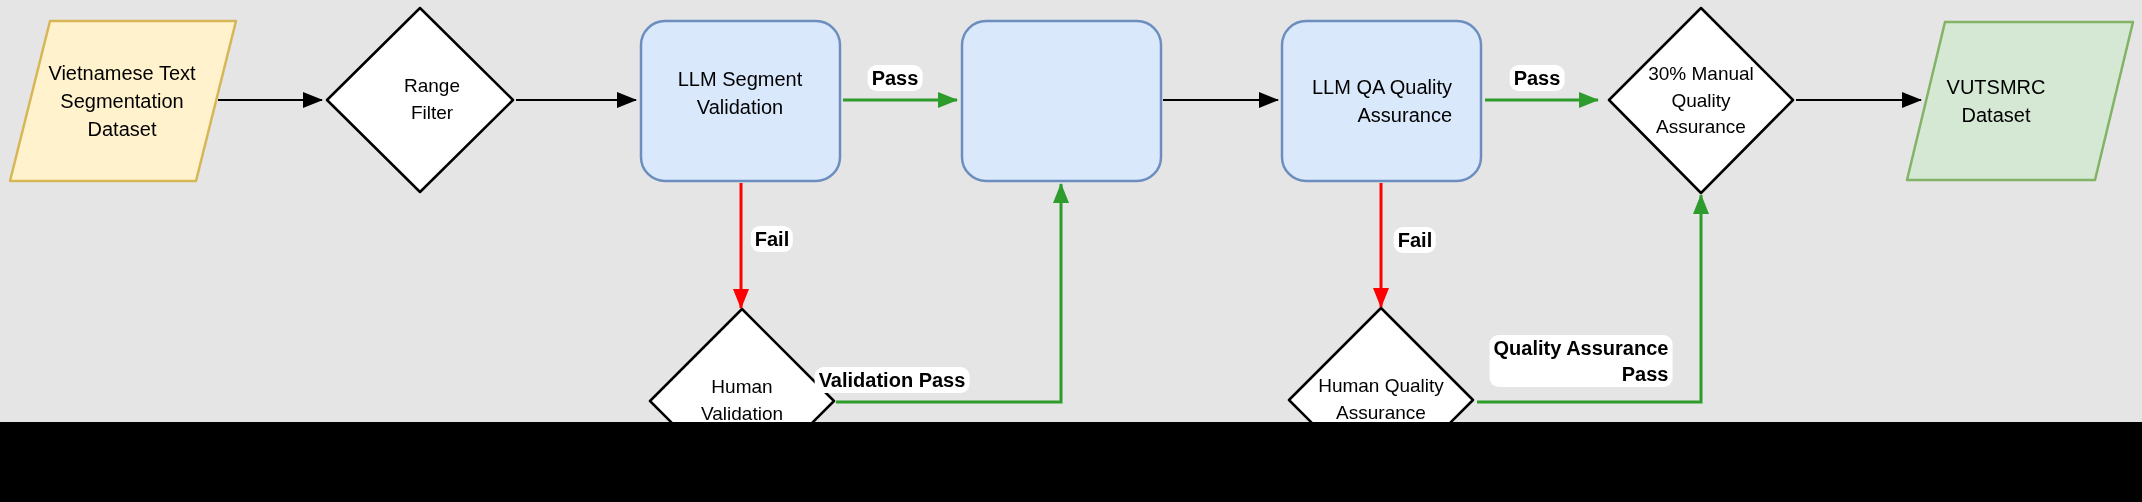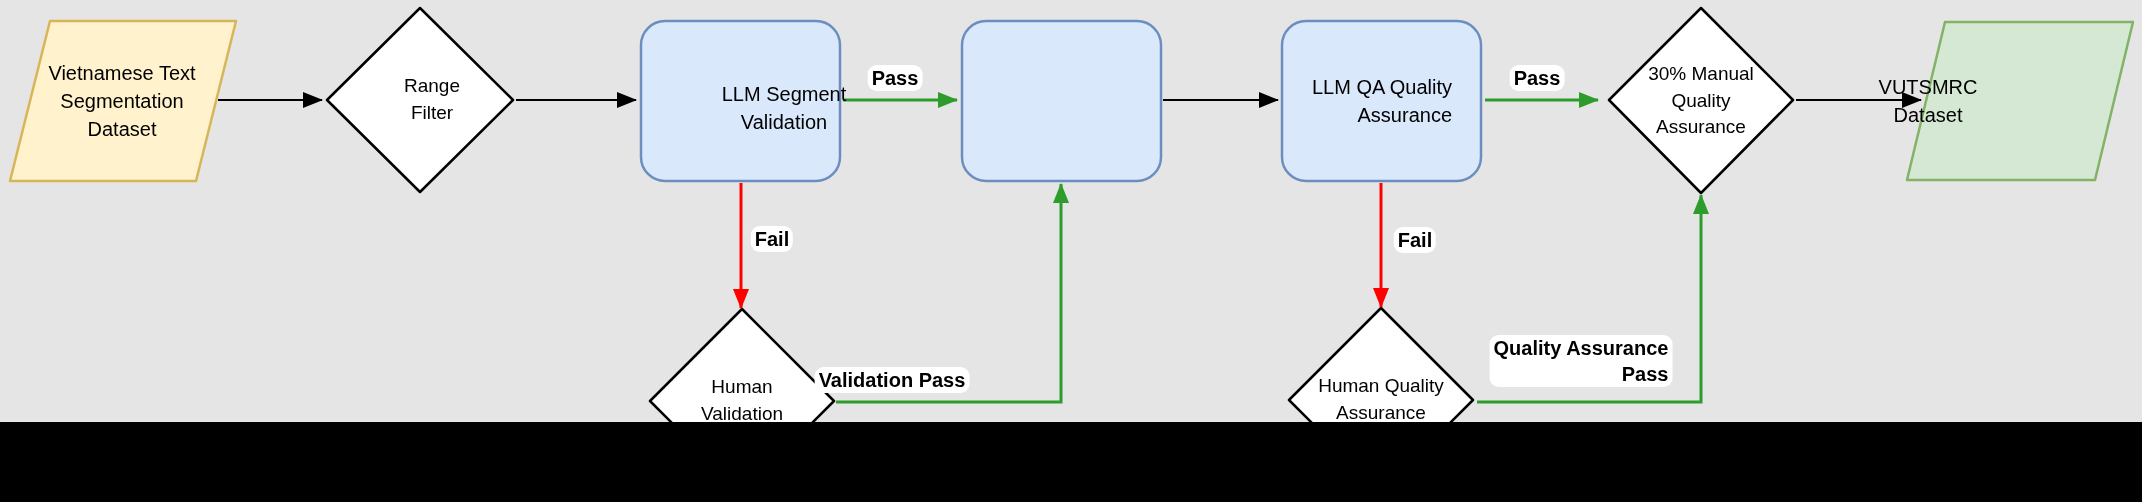--- a/index.html
+++ b/index.html
@@ -76,28 +76,28 @@
     <line x1="1485" y1="100" x2="1598" y2="100" stroke-width="3" marker-end="url(#mk-green)" stroke="#2D9C2D"></line>
     <path d="M1381,183 V307" fill="none" stroke-width="3" marker-end="url(#mk-red)" stroke="#FF0000"></path>
     <path d="M1477,402 H1701 V195" fill="none" stroke-width="3" marker-end="url(#mk-green)" stroke="#2D9C2D"></path>
   </svg>
 
   <div class="node-label" style="left:122px; top:101px;">Vietnamese Text
 Segmentation
 Dataset</div>
   <div class="node-label diamond-label" style="left:404px; top:100px;margin-left:28px;">Range
 Filter</div>
-  <div class="node-label" style="left:740px; top:108px;margin-left:44px;">LLM Segment
+  <div class="node-label" style="left:740px; top:93px;">LLM Segment
 Validation</div>
   <div class="node-label" style="left:1382px; top:101px;text-align:right;">LLM QA Quality
 Assurance</div>
   <div class="node-label diamond-label" style="left:1701px; top:101px;">30% Manual
 Quality
 Assurance</div>
-  <div class="node-label" style="left:1928px; top:101px;text-align:center;">VUTSMRC
+  <div class="node-label" style="left:1996px; top:101px;text-align:center;">VUTSMRC
 Dataset</div>
   <div class="node-label diamond-label" style="left:742px; top:401px;">Human
 Validation</div>
   <div class="node-label diamond-label" style="left:1381px; top:400px;">Human Quality
 Assurance</div>
 
   <div class="edge-label" style="left:895px; top:78px;">Pass</div>
   <div class="edge-label" style="left:772px; top:239px;">Fail</div>
   <div class="edge-label" style="left:892px; top:380px;">Validation Pass</div>
   <div class="edge-label" style="left:1537px; top:78px;">Pass</div>

